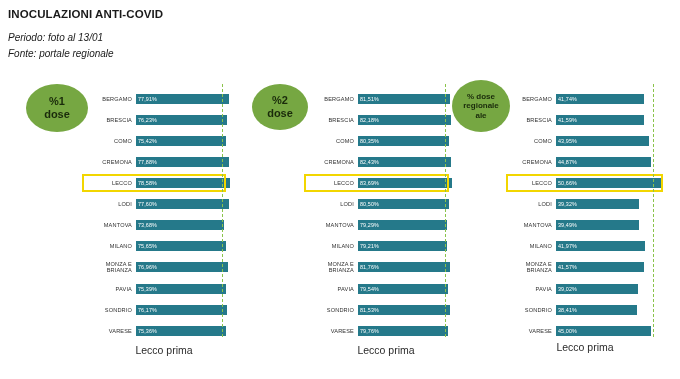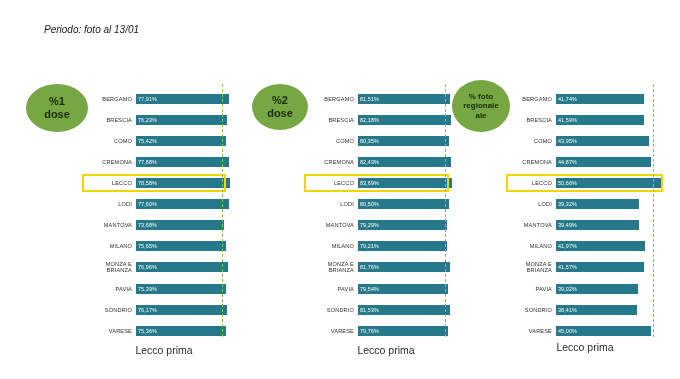--- a/index.html
+++ b/index.html
@@ -15,21 +15,21 @@
   
   .title{
     position:absolute;left:8px;top:8px;
     font-size:11.5px;font-weight:bold;color:#1a1a1a;
     letter-spacing:.1px;
   }
   .subtitle{
     position:absolute;left:8px;
     font-size:10px;font-style:italic;color:#1a1a1a;
   }
-  .sub1{top:24px;margin-left:36px;}
+  .sub1{top:32px;}
   .sub2{top:48px;}
 
   
   .bubble{
     position:absolute;
     background:#76a742;
     border-radius:50%;
     display:flex;flex-direction:column;
     align-items:center;justify-content:center;
     color:#1a2b0b;font-weight:bold;text-align:center;
@@ -105,34 +105,36 @@
   }
   .cap-1{left:84px;width:160px;top:344px;}
   .cap-2{left:306px;width:160px;top:344px;}
   .cap-3{left:500px;width:170px;top:341px;}
 </style>
 </head>
 <body>
 
 <div class="slide">
 
+  <div class="title">INOCULAZIONI ANTI-COVID</div>
   <div class="subtitle sub1">Periodo: foto al 13/01</div>
+  <div class="subtitle sub2">Fonte: portale regionale</div>
 
   <div class="bubble bubble-1">
     <span>%1</span>
     <span>dose</span>
   </div>
 
   <div class="bubble bubble-2">
     <span>%2</span>
     <span>dose</span>
   </div>
 
   <div class="bubble bubble-3">
-    <span>% foto</span>
+    <span>% dose</span>
     <span>regionale</span>
     <span>ale</span>
   </div>
 
   <div class="panel panel-1">
     <div class="rows" id="rows-0">
         <div class="row" style="top: 2px;">
           <div class="cat">BERGAMO</div>
           <div class="track">
             <div class="bar" style="width: 95.0122%; background: rgb(37, 121, 138);">

